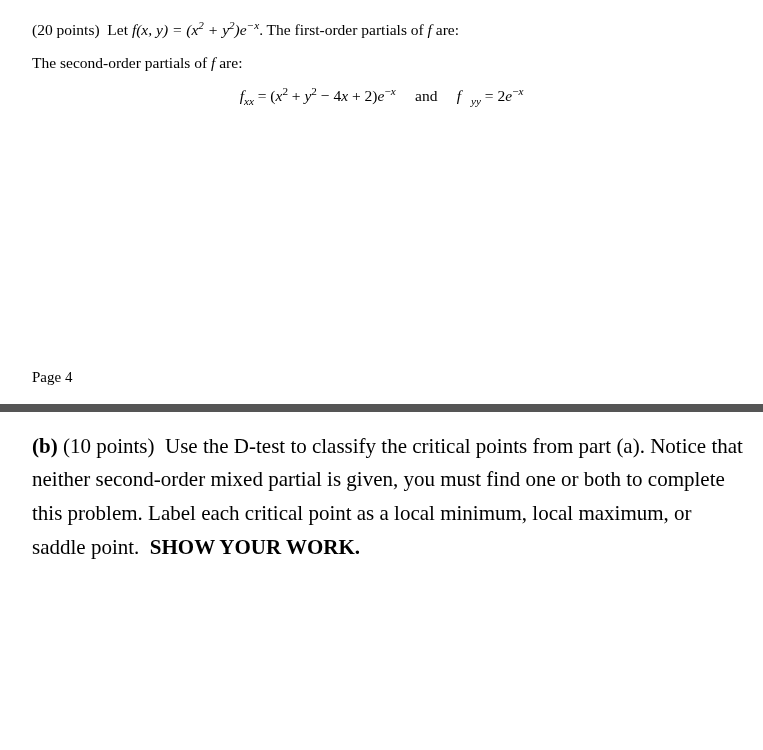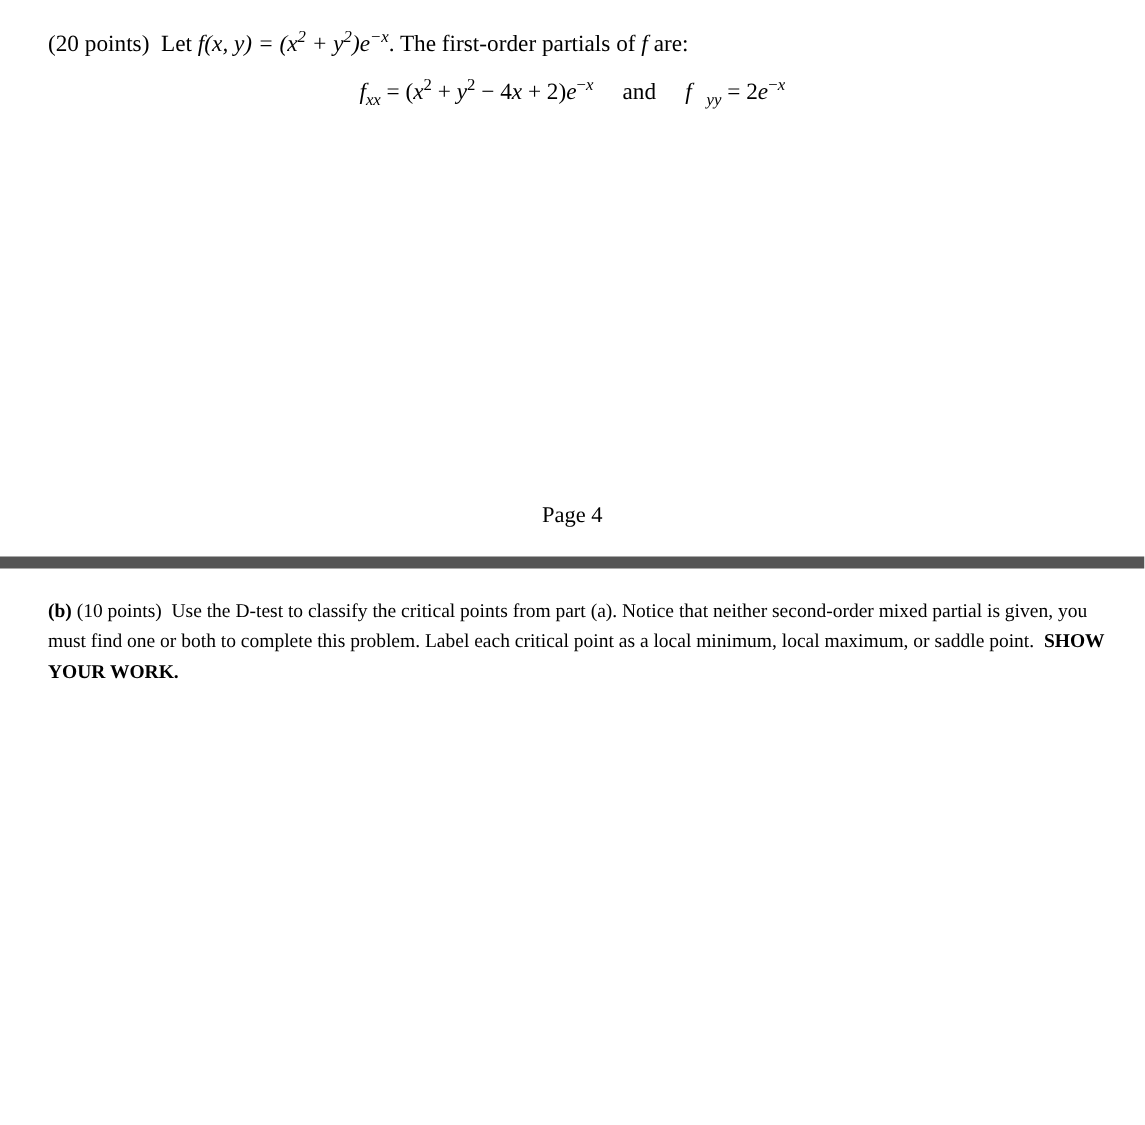--- a/index.html
+++ b/index.html
@@ -36,36 +36,36 @@
       line-height: 1.5;
     }
 
     .sub-question {
       font-size: 15.5px;
       margin: 10px 0 4px 18px;
       line-height: 1.5;
     }
 
     .page-footer {
-      text-align: center;
+      text-align: left;
       font-size: 15px;
       margin-top: 260px;
       padding-bottom: 14px;
     }
 
     .divider {
       width: 100%;
       height: 8px;
       background: #555;
       margin-top: 4px;
     }
 
     .page-bottom {
       padding: 18px 16px 18px 32px;
-      font-size: 13px;
+      font-size: 21px;
       line-height: 1.6;
     }
 
     sup {
       font-size: 0.72em;
       vertical-align: super;
       line-height: 0;
     }
     sub {
       font-size: 0.72em;
@@ -82,20 +82,23 @@
 
 <div class="page-top">
 
   <div class="problem-statement">
     <span>(20 points)</span>
     &nbsp;Let <span class="math"><i>f</i>(<i>x</i>, <i>y</i>) = (<i>x</i><sup>2</sup> + <i>y</i><sup>2</sup>)<i>e</i><sup>−<i>x</i></sup></span>.
     The first-order partials of <span class="math"><i>f</i></span> are:
   </div>
 
 
+  <div class="section-label">
+    The second-order partials of <i>f</i> are:
+  </div>
 
   <div class="math-line">
     <i>f</i><sub style="font-style:italic;">xx</sub> = (<i>x</i><sup>2</sup> + <i>y</i><sup>2</sup> − 4<i>x</i> + 2)<i>e</i><sup>−<i>x</i></sup>
     &nbsp;&nbsp;&nbsp;
     <span>and</span>
     &nbsp;&nbsp;&nbsp;
     <i>f</i><sub style="font-style:italic; font-size:0.72em; vertical-align:sub; line-height:0;margin-left:10px;">yy</sub> = 2<i>e</i><sup>−<i>x</i></sup>
   </div>
 
 

